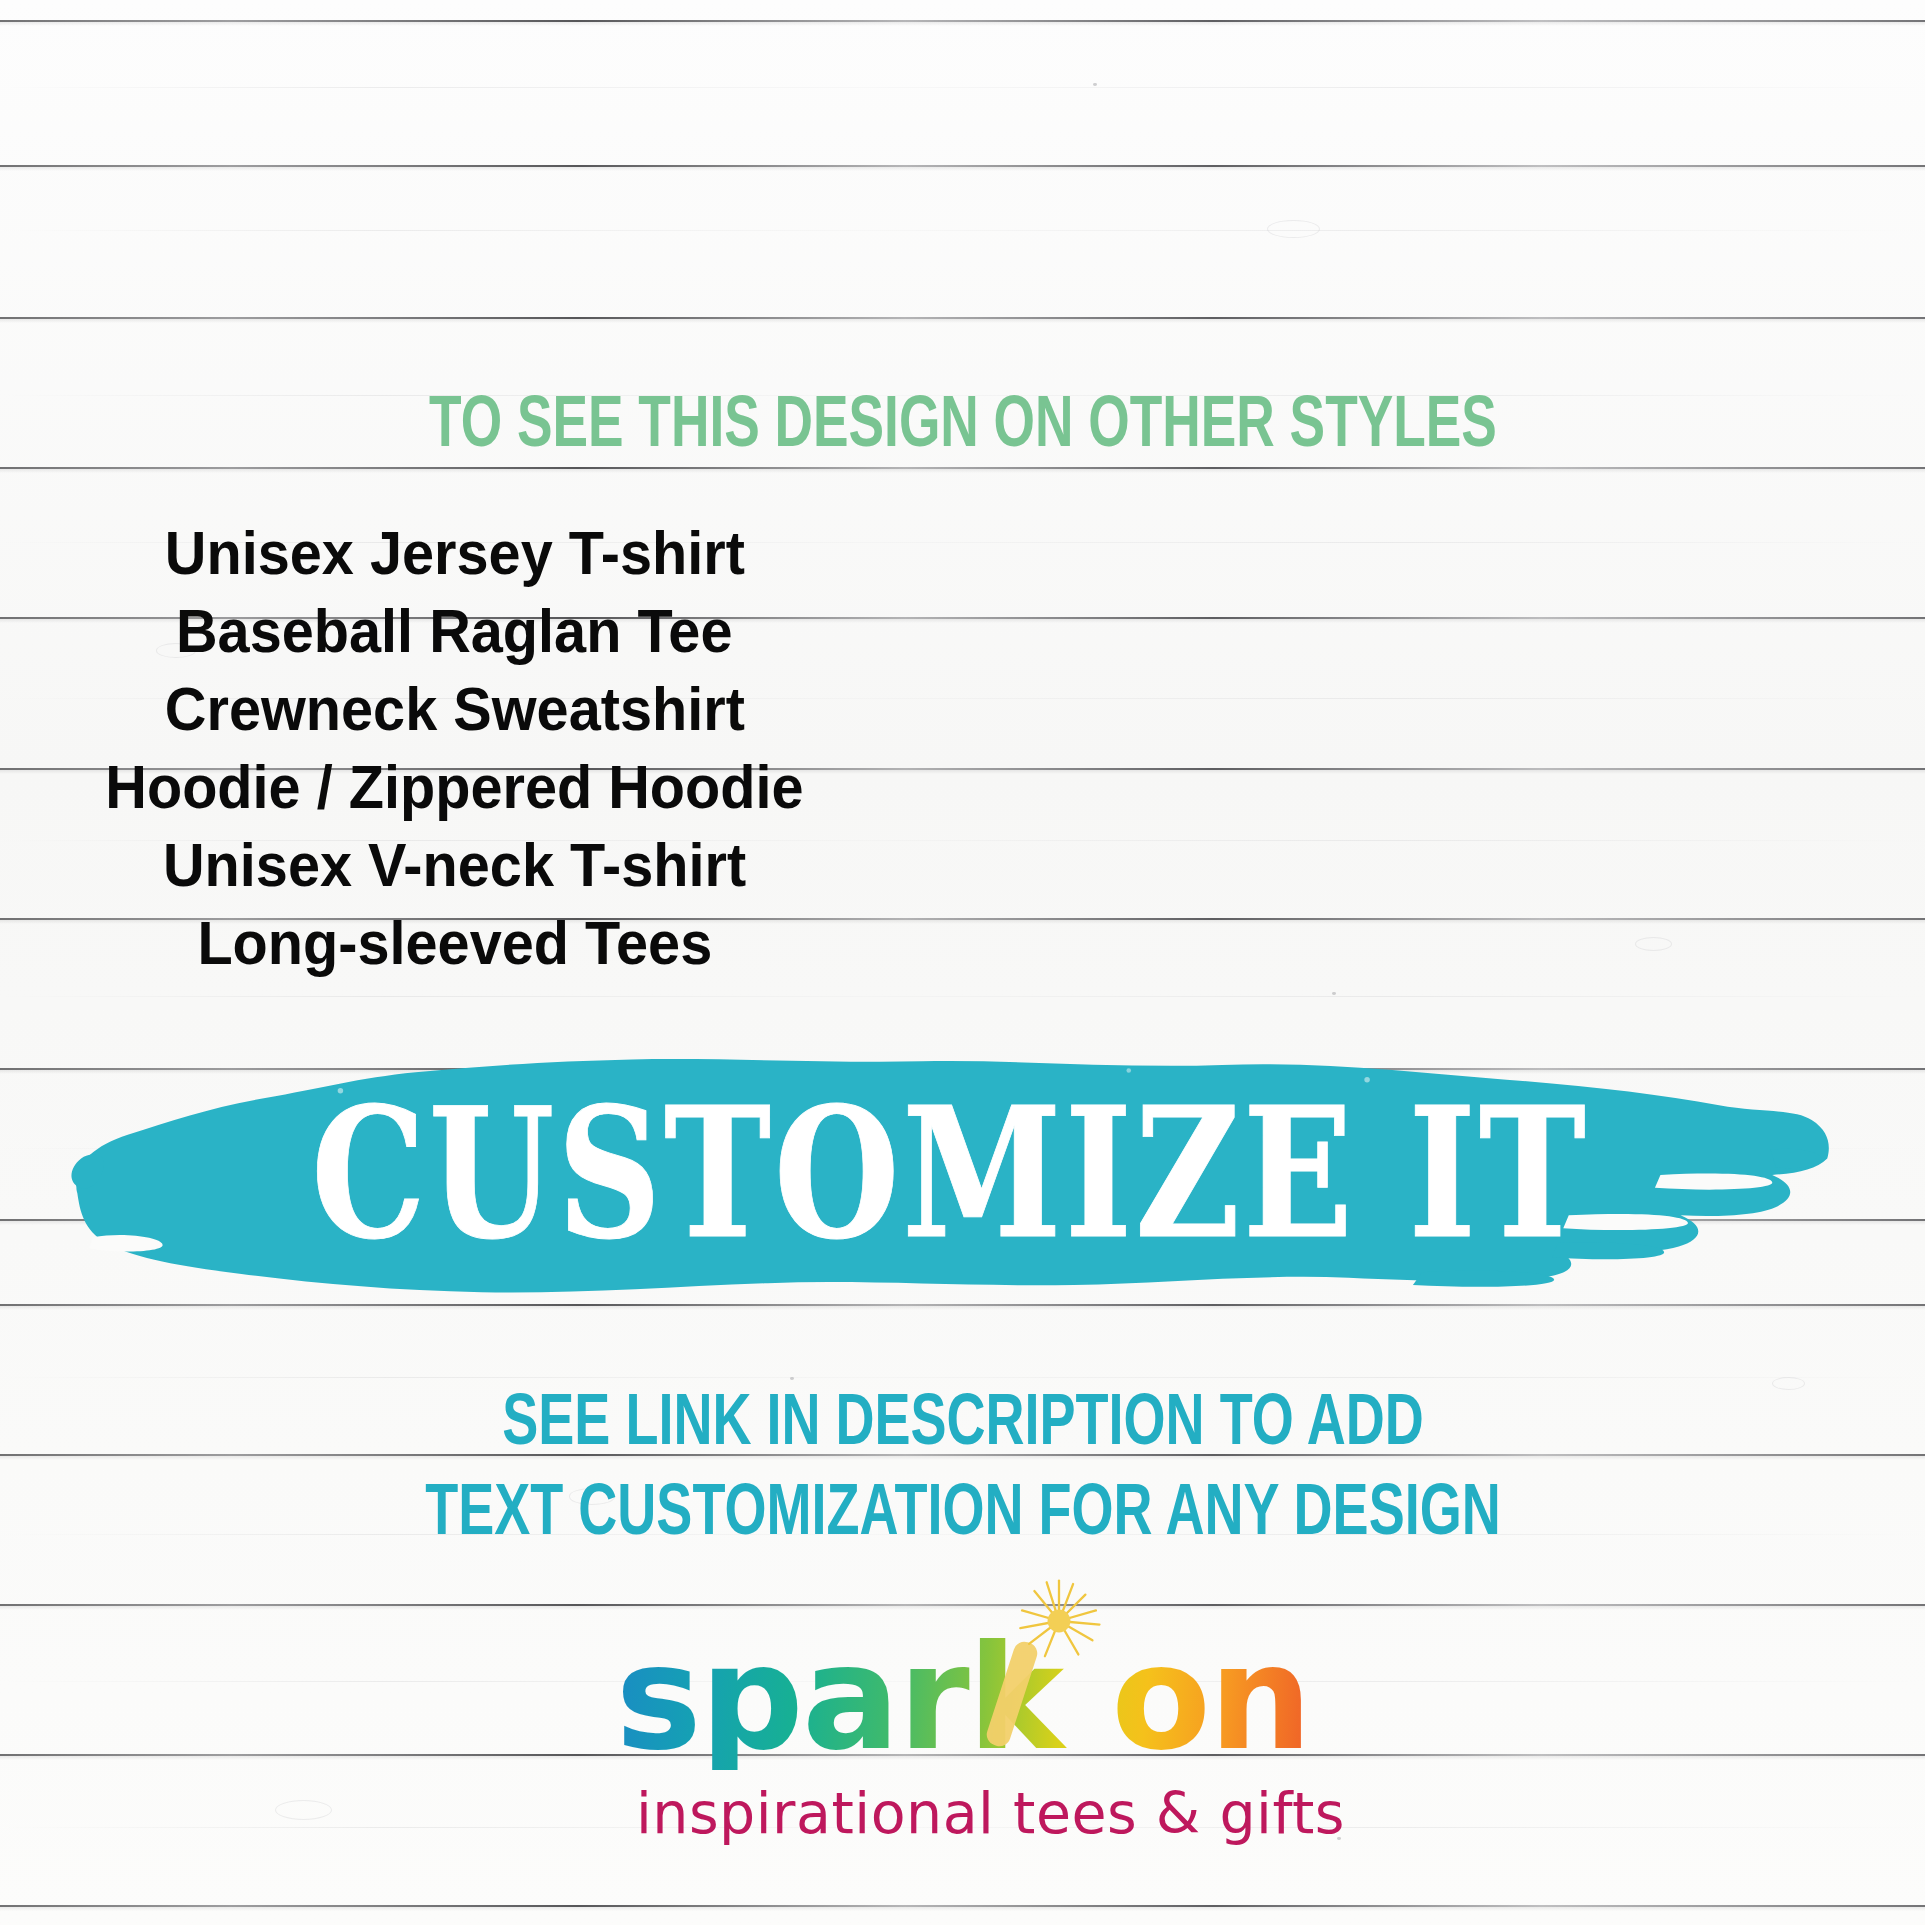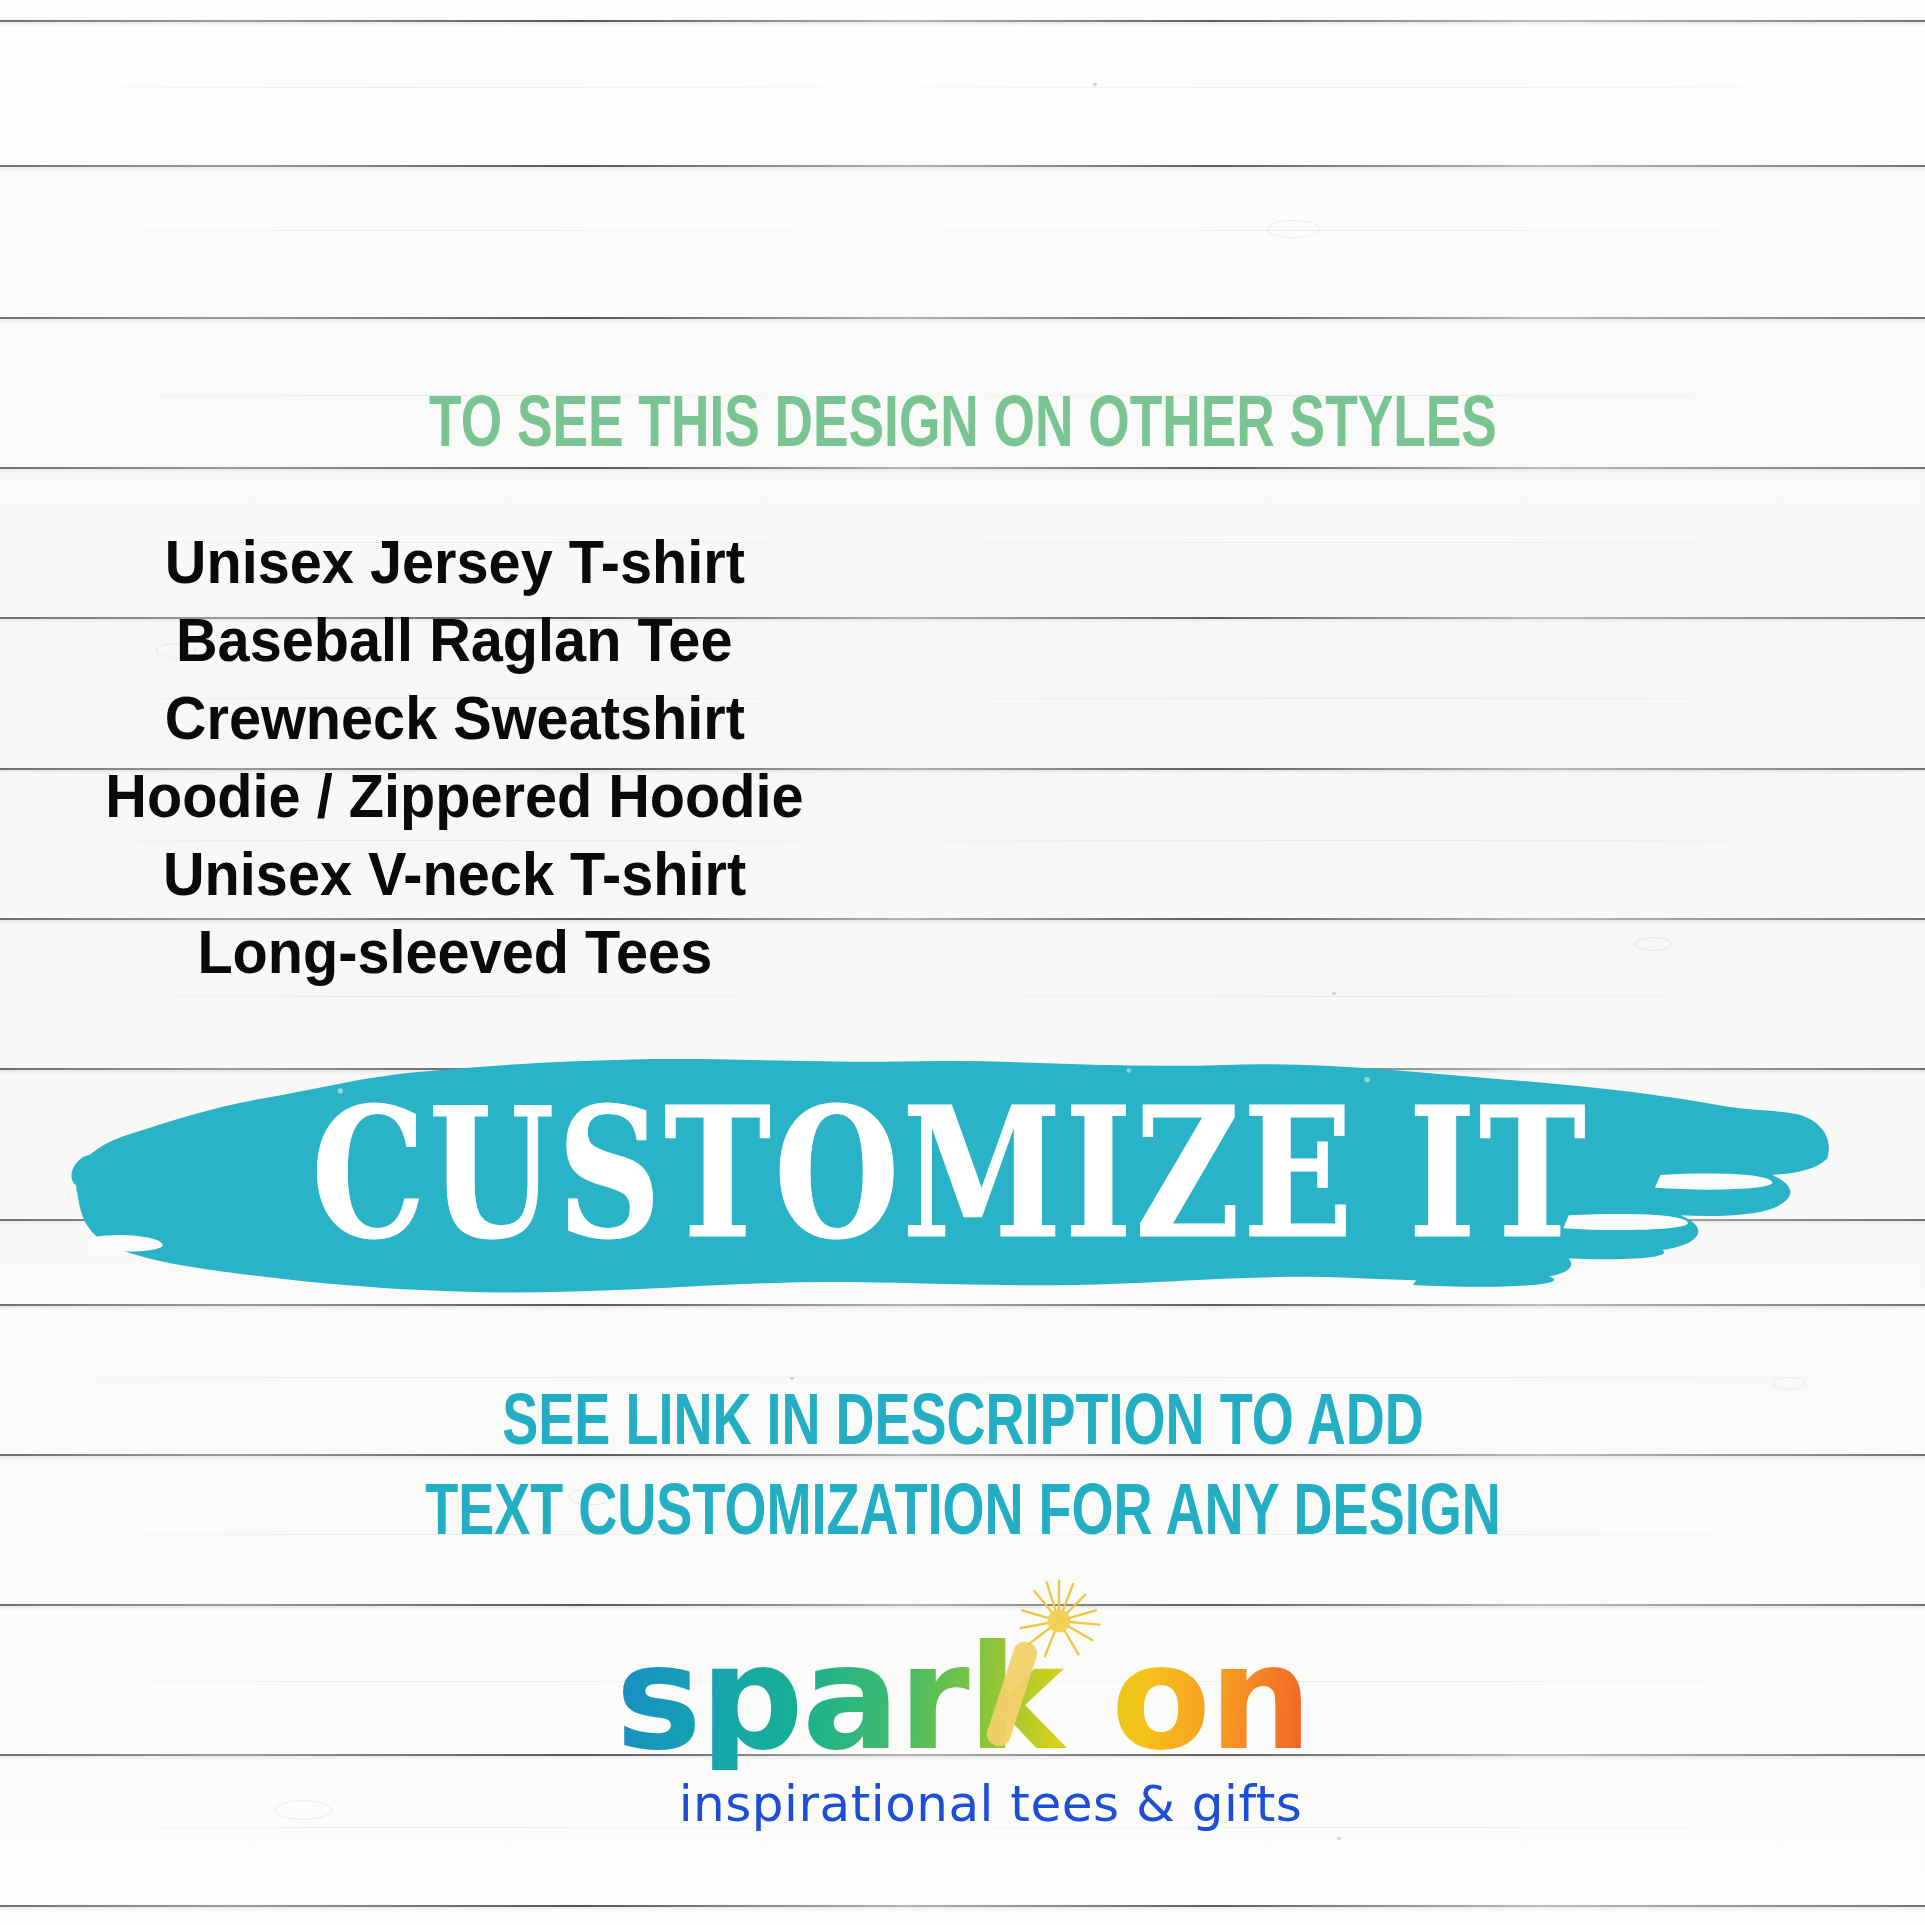--- a/index.html
+++ b/index.html
@@ -87,21 +87,21 @@
   }
   #sub-green {
     top:381px; font-size:72px; line-height:81px; color:#79c492;
   }
   #sub-teal-1 { top:1377px; font-size:73px; line-height:84px; color:#23aec3; }
   #sub-teal-2 { top:1467px; font-size:73px; line-height:84px; color:#23aec3; }
 
   
   #lists {
     position:absolute; top:514px; left:0; width:100%; height:459px;
-    display:flex; align-items:flex-start;
+    display:flex; align-items:center;
   }
   .col { display:flex; flex-direction:column; }
   .col-left { width:909px; align-items:center; padding-top:9.2px; }
   .col-right { width:1017px; align-items:center; padding-top:3.7px; }
   .product {
     color:#0a0a0a;
     font-family:"Liberation Sans", sans-serif;
     font-weight:bold;
     white-space:nowrap;
     transform:scaleX(.93);
@@ -144,26 +144,26 @@
     background:#f2d06a;
     border-radius:11px;
     transform:rotate(18deg);
     opacity:.95;
   }
   #logo-spark {
     position:absolute; left:399px; top:-48px;
     width:88px; height:88px;
   }
   #logo-tagline {
-    margin-top:8px;
+    margin-top:17px;
     margin-left:55px;
     font-family:"DejaVu Sans", sans-serif;
-    font-size:50px;
+    font-size:57px;
     line-height:53px;
-    color:#1d4ed8;
+    color:#be185d;
     letter-spacing:0.5px;
     white-space:nowrap;
   }
 </style>
 </head>
 <body>
 
 <div id="wood">
   <div class="plank-seam" style="top:20px"></div>
   <div class="plank-seam" style="top:165px"></div>

